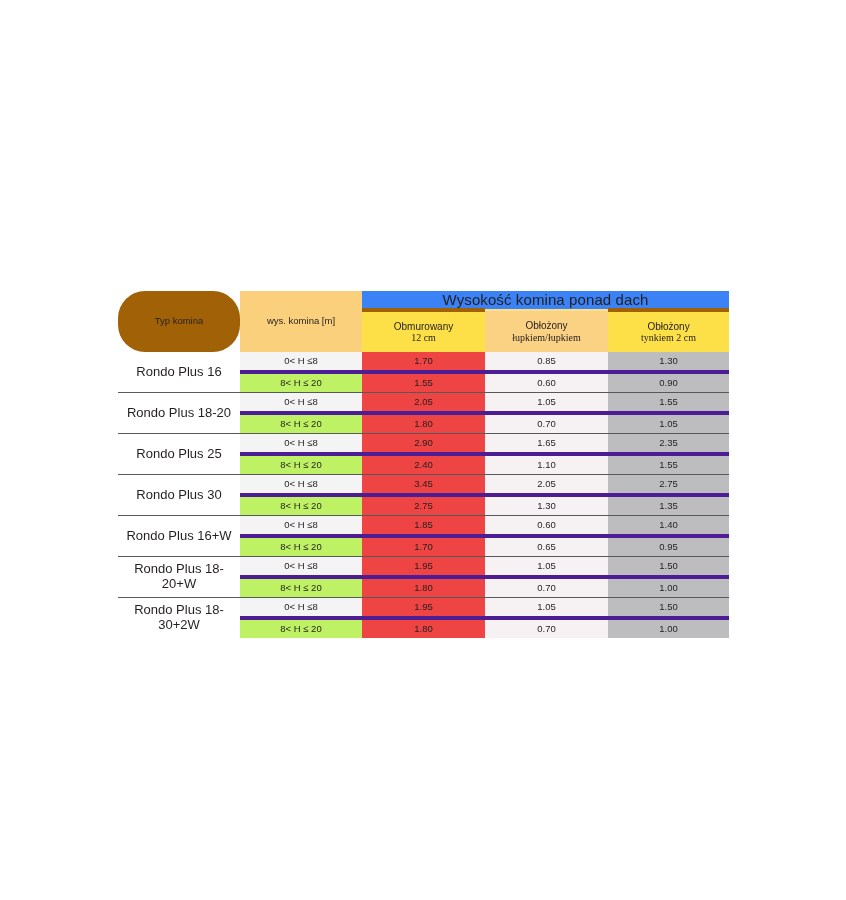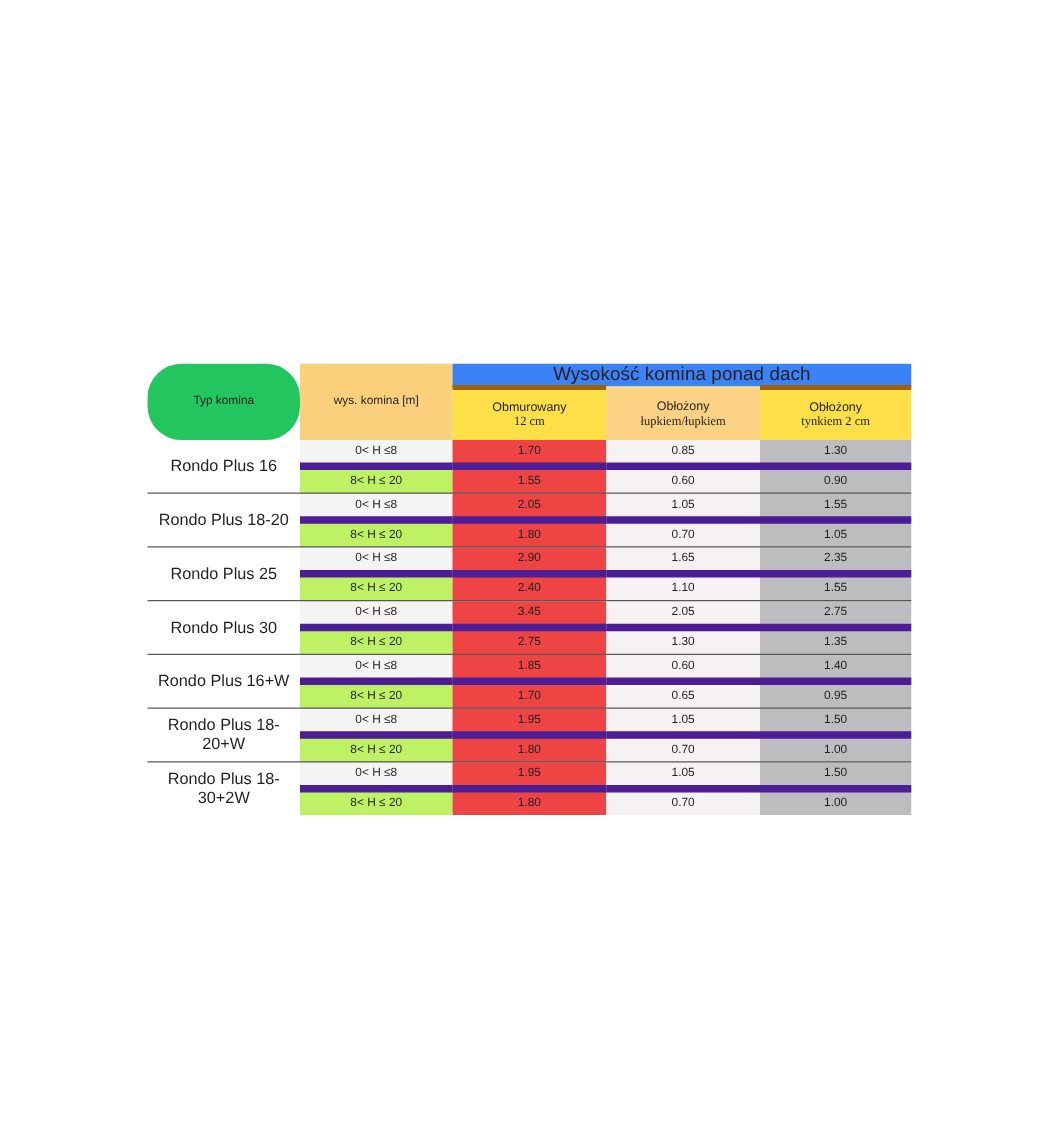--- a/index.html
+++ b/index.html
@@ -42,21 +42,21 @@
 
   
   col.c-type   { width: 122px; }
   col.c-hgt    { width: 122px; }
   col.c-d1     { width: 123px; }
   col.c-d2     { width: 123px; }
   col.c-d3     { width: 121px; }
 
   
   .hdr-blank-type {
-    background: #22c55e;
+    background: #a16207;
     border-radius: 27px;
   }
   .hdr-blank-hgt {
     background: #fad07c;
   }
   .hdr-title {
     background: #3b82f6;
     height: 17px;
     font-size: 15px;
     color: #231f20;
@@ -110,21 +110,21 @@
     font-size: 9.5px;
   }
   .cell-d3 {
     height: 18px;
     background: #bdbdbf;
     font-size: 9.5px;
   }
 
   
   tr.sub-top td.data-sep {
-    border-bottom: 6px solid #4c1d95;
+    border-bottom: 4px solid #4c1d95;
   }
   
   tr.sub-bot.grp-end td.data-sep {
     border-bottom: 1px solid #58585a;
   }
   tr.sub-bot.last-row td.data-sep {
     border-bottom: none;
   }
 </style>
 </head>

